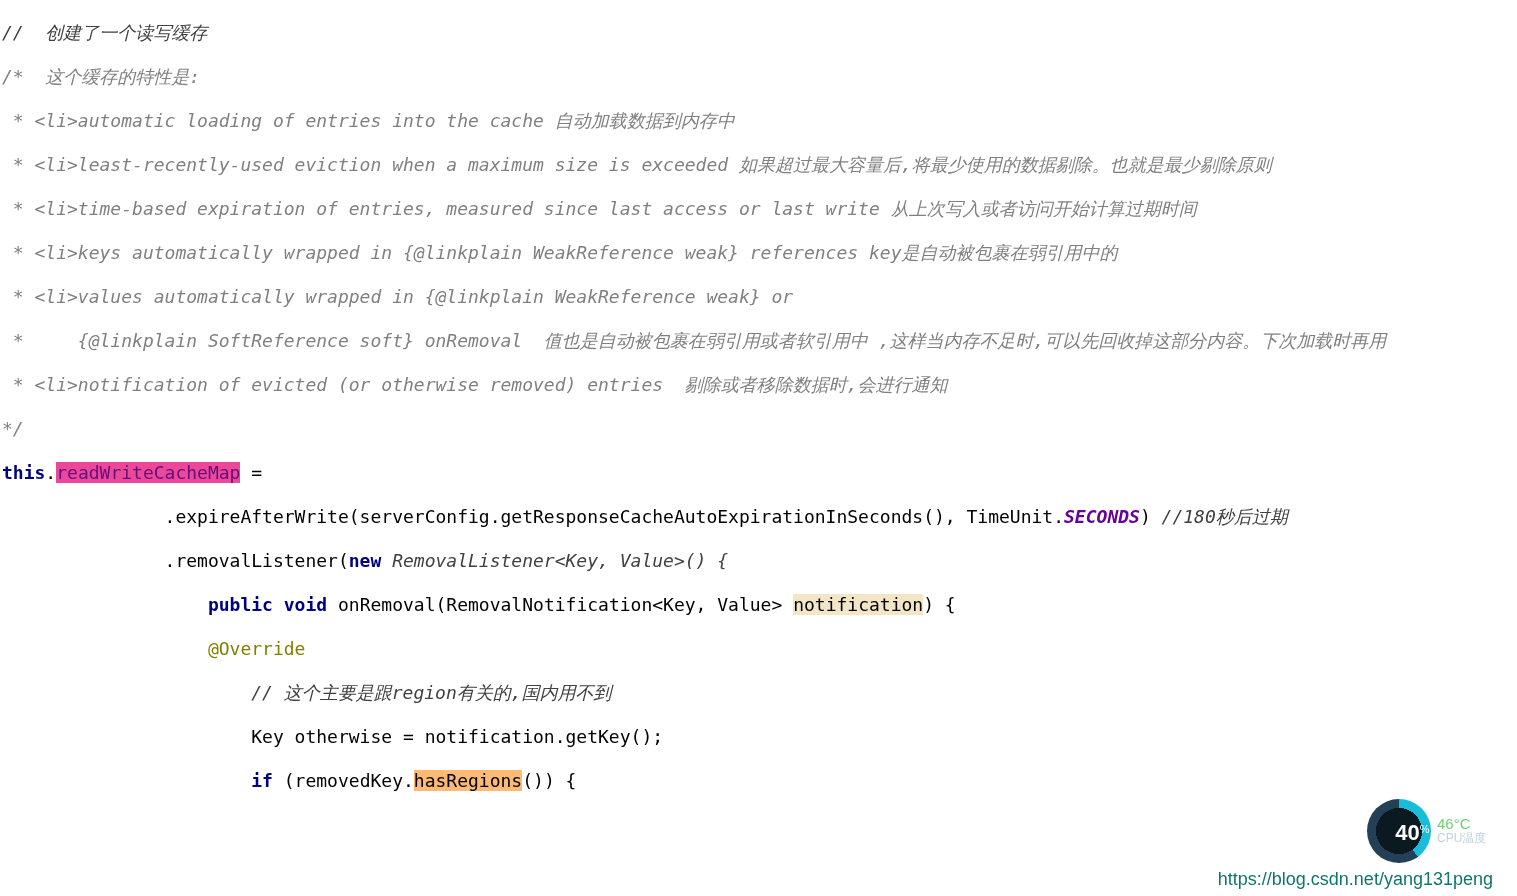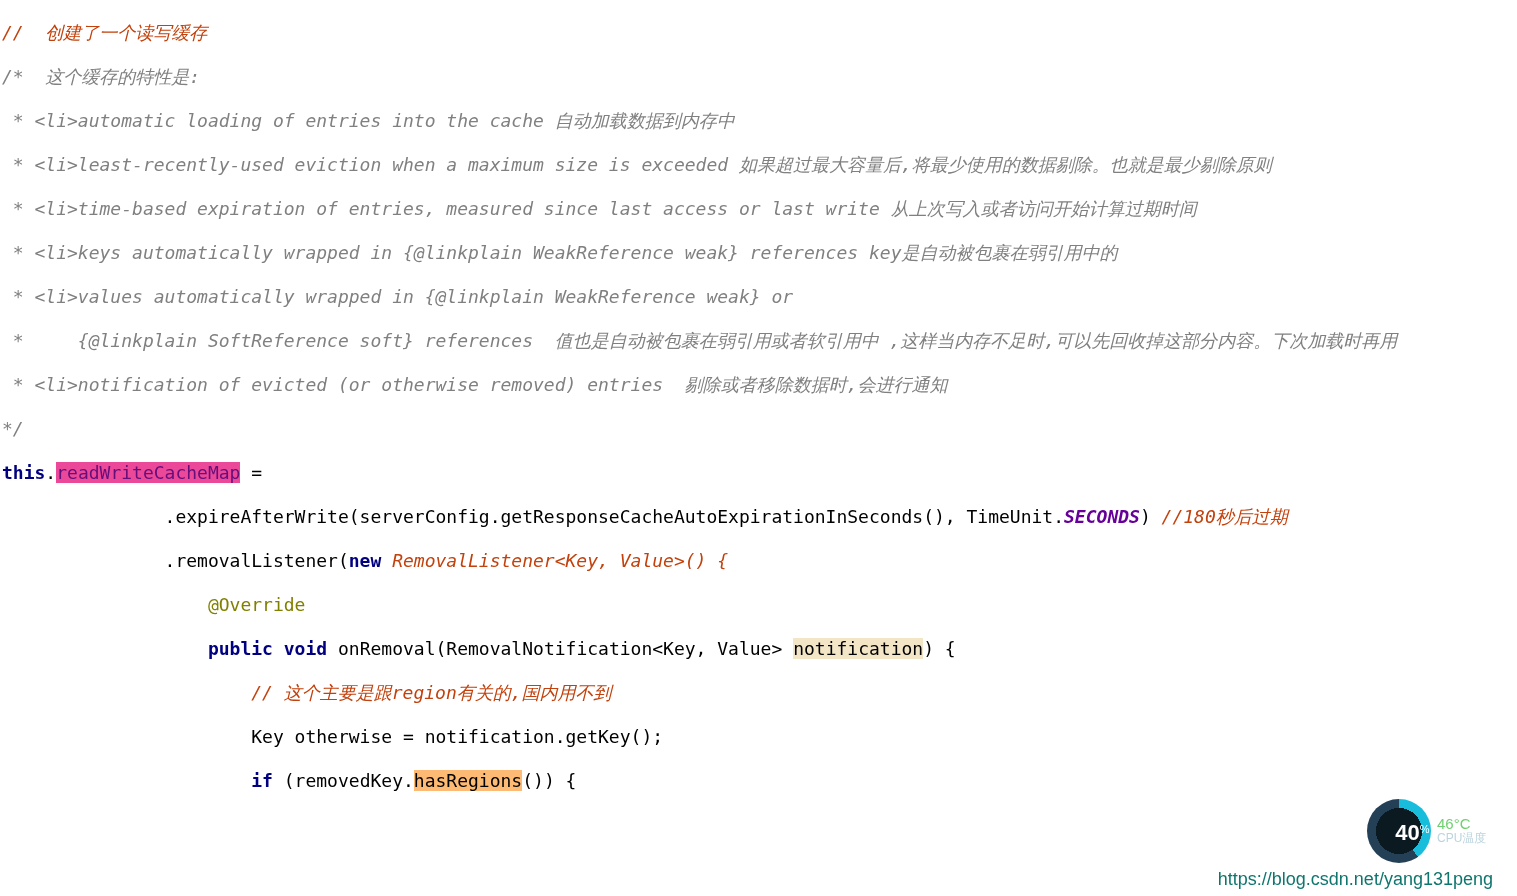--- a/index.html
+++ b/index.html
@@ -14,21 +14,21 @@
     line-height: 22px;
     font-weight: 500;
   }
   .editor {
     position: relative;
     white-space: pre;
     padding: 0 2px;
   }
   .line { display: block; white-space: pre; }
 
-  .comment  { color: #c2410c; font-style: italic; }
+  .comment  { color: #404040; font-style: italic; }
   .doccomm  { color: #808080; font-style: italic; }
   .kw       { color: #000080; font-weight: bold; }
   .method-i { color: #000000; font-style: italic; font-weight: 600; }
   .kwconst  { color: #660099; font-style: italic; font-weight: bold; }
   .num      { color: #0000ff; }
   .anno     { color: #808000; }
   .param-hl { background: #f2e6c7; color: #000; }
   .warn-hl  { background: #fdba74; color: #000; }
   .sel-field{ background: #ec4899; color: #660e7a; text-align: center; }
 
@@ -76,28 +76,28 @@
 <body>
 
 <div class="editor">
 <span class="line"><span class="comment">//  创建了一个读写缓存</span></span>
 <span class="line"><span class="doccomm">/*  这个缓存的特性是:</span></span>
 <span class="line"><span class="doccomm"><span> * &lt;li&gt;automatic loading of entries into the cache </span><span>自动加载数据到内存中</span></span></span>
 <span class="line"><span class="doccomm"><span> * &lt;li&gt;least-recently-used eviction when a maximum size is exceeded </span><span>如果超过最大容量后,将最少使用的数据剔除。也就是最少剔除原则</span></span></span>
 <span class="line"><span class="doccomm"><span> * &lt;li&gt;time-based expiration of entries, measured since last access or last write </span><span>从上次写入或者访问开始计算过期时间</span></span></span>
 <span class="line"><span class="doccomm"><span> * &lt;li&gt;keys automatically wrapped in {@linkplain WeakReference weak} references key</span><span>是自动被包裹在弱引用中的</span></span></span>
 <span class="line"><span class="doccomm"> * &lt;li&gt;values automatically wrapped in {@linkplain WeakReference weak} or</span></span>
-<span class="line"><span class="doccomm"><span> *     {@linkplain SoftReference soft} references  </span><span>值也是自动被包裹在弱引用或者软引用中 ,这样当内存不足时,可以先回收掉这部分内容。下次加载时再用</span></span></span>
+<span class="line"><span class="doccomm"><span> *     {@linkplain SoftReference soft} onRemoval  </span><span>值也是自动被包裹在弱引用或者软引用中 ,这样当内存不足时,可以先回收掉这部分内容。下次加载时再用</span></span></span>
 <span class="line"><span class="doccomm"><span> * &lt;li&gt;notification of evicted (or otherwise removed) entries  </span><span>剔除或者移除数据时,会进行通知</span></span></span>
 <span class="line"><span class="doccomm">*/</span></span>
 <span class="line"><span class="kw">this</span>.<span class="sel-field">readWriteCacheMap</span><span> =</span></span>
 <span class="line"><span>               .expireAfterWrite(serverConfig.getResponseCacheAutoExpirationInSeconds(), TimeUnit.</span><span class="kwconst">SECONDS</span><span>) </span><span class="comment">//180秒后过期</span></span>
 <span class="line"><span>               .removalListener(</span><span class="kw">new</span><span class="comment"> RemovalListener&lt;Key, Value&gt;() {</span></span>
+<span class="line"><span>                   </span><span class="kw">public</span><span> </span><span class="kw">void</span><span> onRemoval(RemovalNotification&lt;Key, Value&gt; </span><span class="param-hl">notification</span><span>) {</span></span>
 <span class="line"><span class="anno">                   @Override</span></span>
-<span class="line"><span>                   </span><span class="kw">public</span><span> </span><span class="kw">void</span><span> onRemoval(RemovalNotification&lt;Key, Value&gt; </span><span class="param-hl">notification</span><span>) {</span></span>
 <span class="line"><span class="comment">                       // 这个主要是跟region有关的,国内用不到</span></span>
 <span class="line">                       Key otherwise = notification.getKey();</span>
 <span class="line"><span>                       </span><span class="kw">if</span><span> (removedKey.</span><span class="warn-hl">hasRegions</span><span>()) {</span></span>
 
 
 
 
 
 
 

